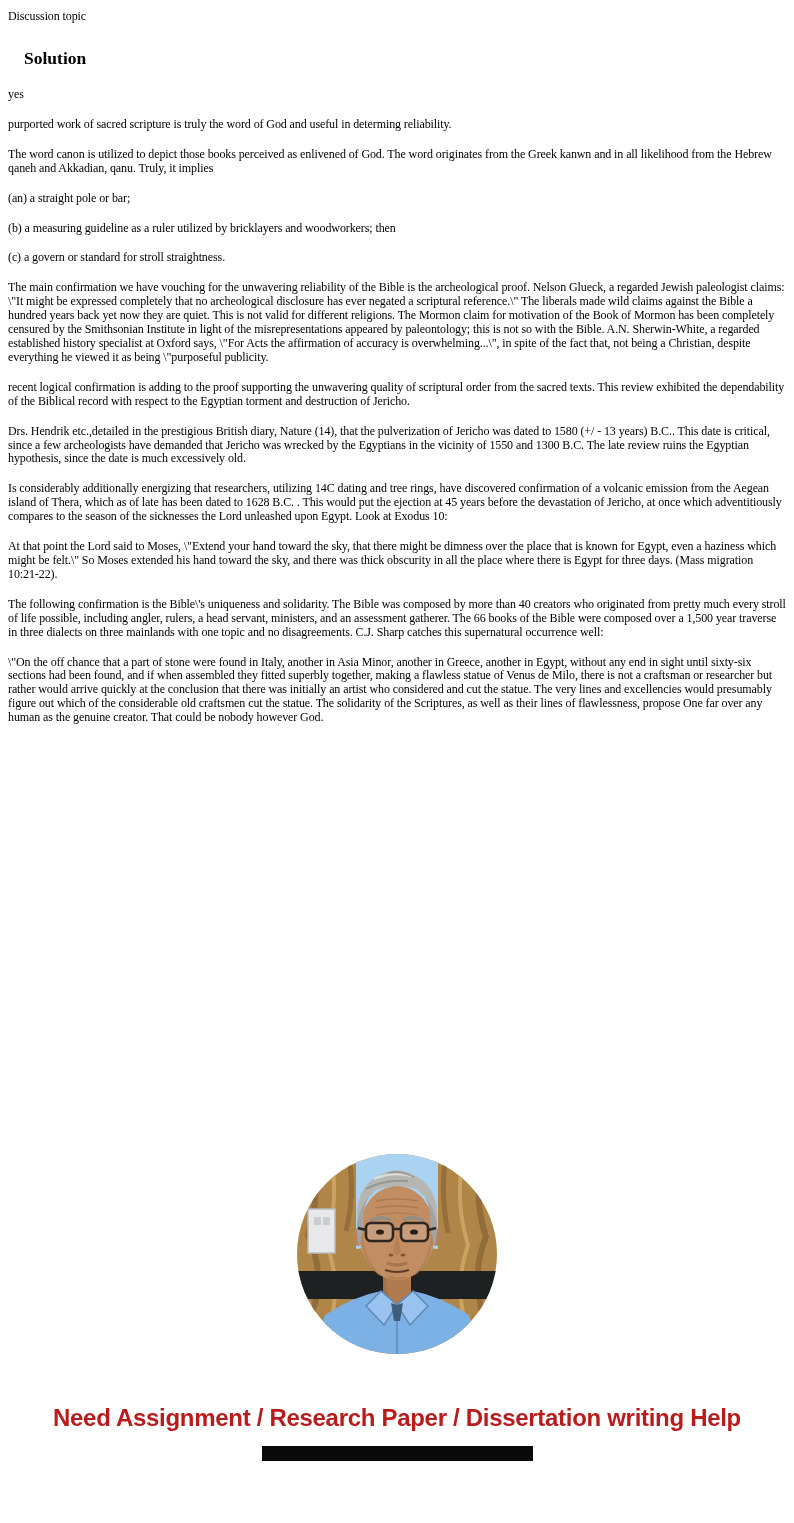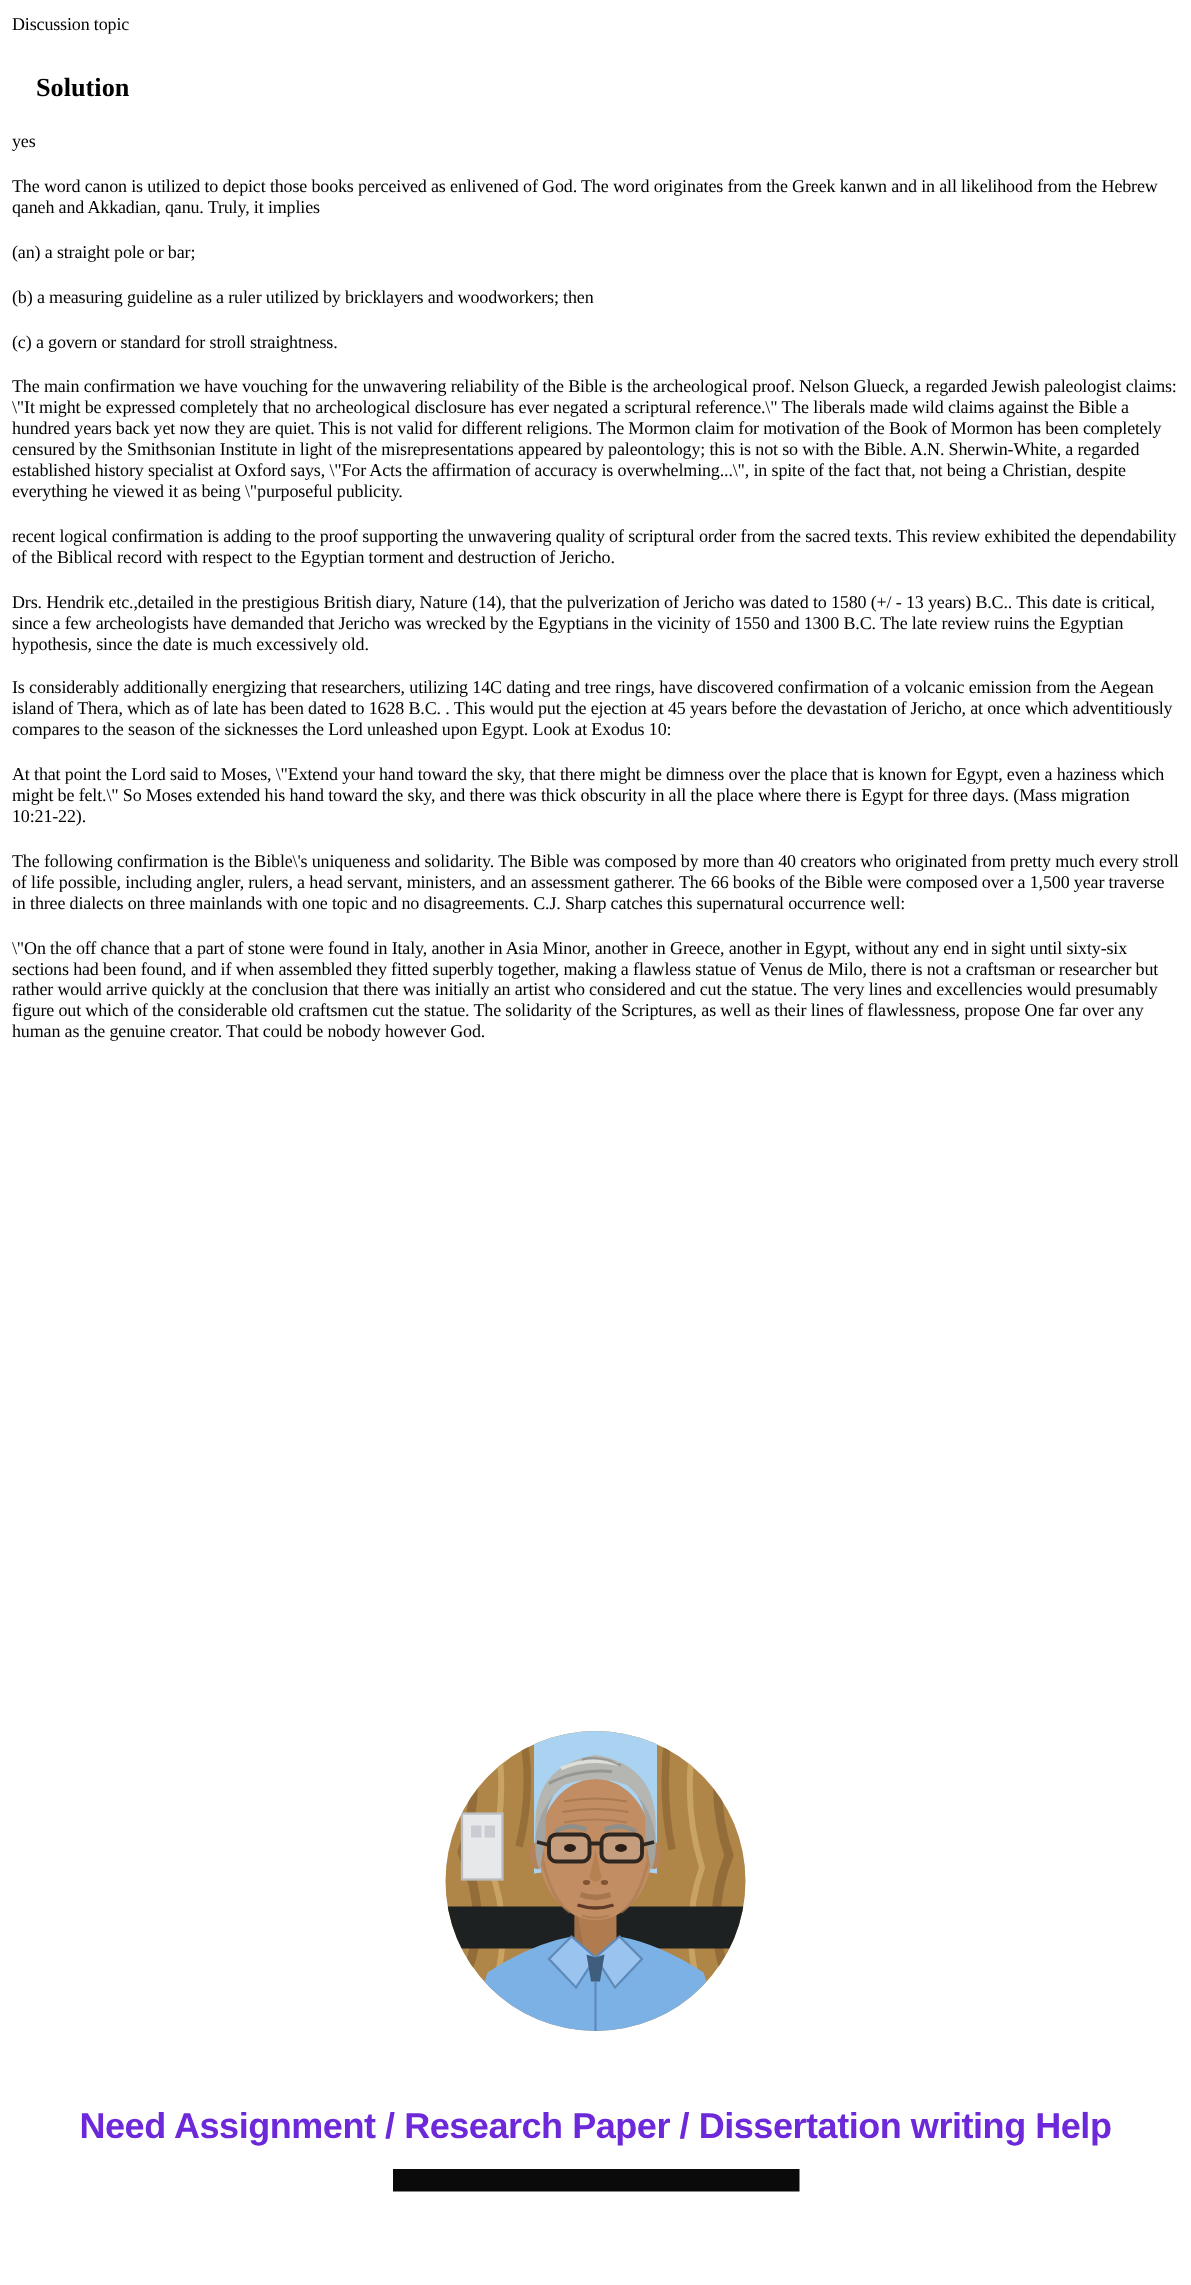--- a/index.html
+++ b/index.html
@@ -37,21 +37,21 @@
     display: inline-block;
   }
   .footer {
     margin-top: 48px;
     text-align: center;
     font-family: "Liberation Sans", sans-serif;
     font-weight: 700;
     font-size: 24px;
     line-height: 1.26;
     letter-spacing: -0.3px;
-    color: #6d28d9;
+    color: #b91c1c;
   }
   .footer-help {
     max-width: 742px;
     margin: 0 auto;
   }
   .footer-contact {
     margin: 0 auto;
   }
   .bottom-bar {
     width: 271px;
@@ -60,20 +60,21 @@
     margin: 13px auto 0 auto;
   }
 </style>
 </head>
 <body>
 
 <main class="doc">
   <p class="para">Discussion topic</p>
   <h3 class="solution-heading">Solution</h3>
   <p class="para">yes</p>
+  <p class="para">purported work of sacred scripture is truly the word of God and useful in determing reliability.</p>
   <p class="para">The word canon is utilized to depict those books perceived as enlivened of God. The word originates from the Greek kanwn and in all likelihood from the Hebrew qaneh and Akkadian, qanu. Truly, it implies</p>
   <p class="para">(an) a straight pole or bar;</p>
   <p class="para">(b) a measuring guideline as a ruler utilized by bricklayers and woodworkers; then</p>
   <p class="para">(c) a govern or standard for stroll straightness.</p>
   <p class="para">The main confirmation we have vouching for the unwavering reliability of the Bible is the archeological proof. Nelson Glueck, a regarded Jewish paleologist claims: \"It might be expressed completely that no archeological disclosure has ever negated a scriptural reference.\" The liberals made wild claims against the Bible a hundred years back yet now they are quiet. This is not valid for different religions. The Mormon claim for motivation of the Book of Mormon has been completely censured by the Smithsonian Institute in light of the misrepresentations appeared by paleontology; this is not so with the Bible. A.N. Sherwin-White, a regarded established history specialist at Oxford says, \"For Acts the affirmation of accuracy is overwhelming...\", in spite of the fact that, not being a Christian, despite everything he viewed it as being \"purposeful publicity.</p>
   <p class="para">recent logical confirmation is adding to the proof supporting the unwavering quality of scriptural order from the sacred texts. This review exhibited the dependability of the Biblical record with respect to the Egyptian torment and destruction of Jericho.</p>
   <p class="para">Drs. Hendrik etc.,detailed in the prestigious British diary, Nature (14), that the pulverization of Jericho was dated to 1580 (+/ - 13 years) B.C.. This date is critical, since a few archeologists have demanded that Jericho was wrecked by the Egyptians in the vicinity of 1550 and 1300 B.C. The late review ruins the Egyptian hypothesis, since the date is much excessively old.</p>
   <p class="para">Is considerably additionally energizing that researchers, utilizing 14C dating and tree rings, have discovered confirmation of a volcanic emission from the Aegean island of Thera, which as of late has been dated to 1628 B.C. . This would put the ejection at 45 years before the devastation of Jericho, at once which adventitiously compares to the season of the sicknesses the Lord unleashed upon Egypt. Look at Exodus 10:</p>
   <p class="para">At that point the Lord said to Moses, \"Extend your hand toward the sky, that there might be dimness over the place that is known for Egypt, even a haziness which might be felt.\" So Moses extended his hand toward the sky, and there was thick obscurity in all the place where there is Egypt for three days. (Mass migration 10:21-22).</p>
   <p class="para">The following confirmation is the Bible\'s uniqueness and solidarity. The Bible was composed by more than 40 creators who originated from pretty much every stroll of life possible, including angler, rulers, a head servant, ministers, and an assessment gatherer. The 66 books of the Bible were composed over a 1,500 year traverse in three dialects on three mainlands with one topic and no disagreements. C.J. Sharp catches this supernatural occurrence well:</p>

